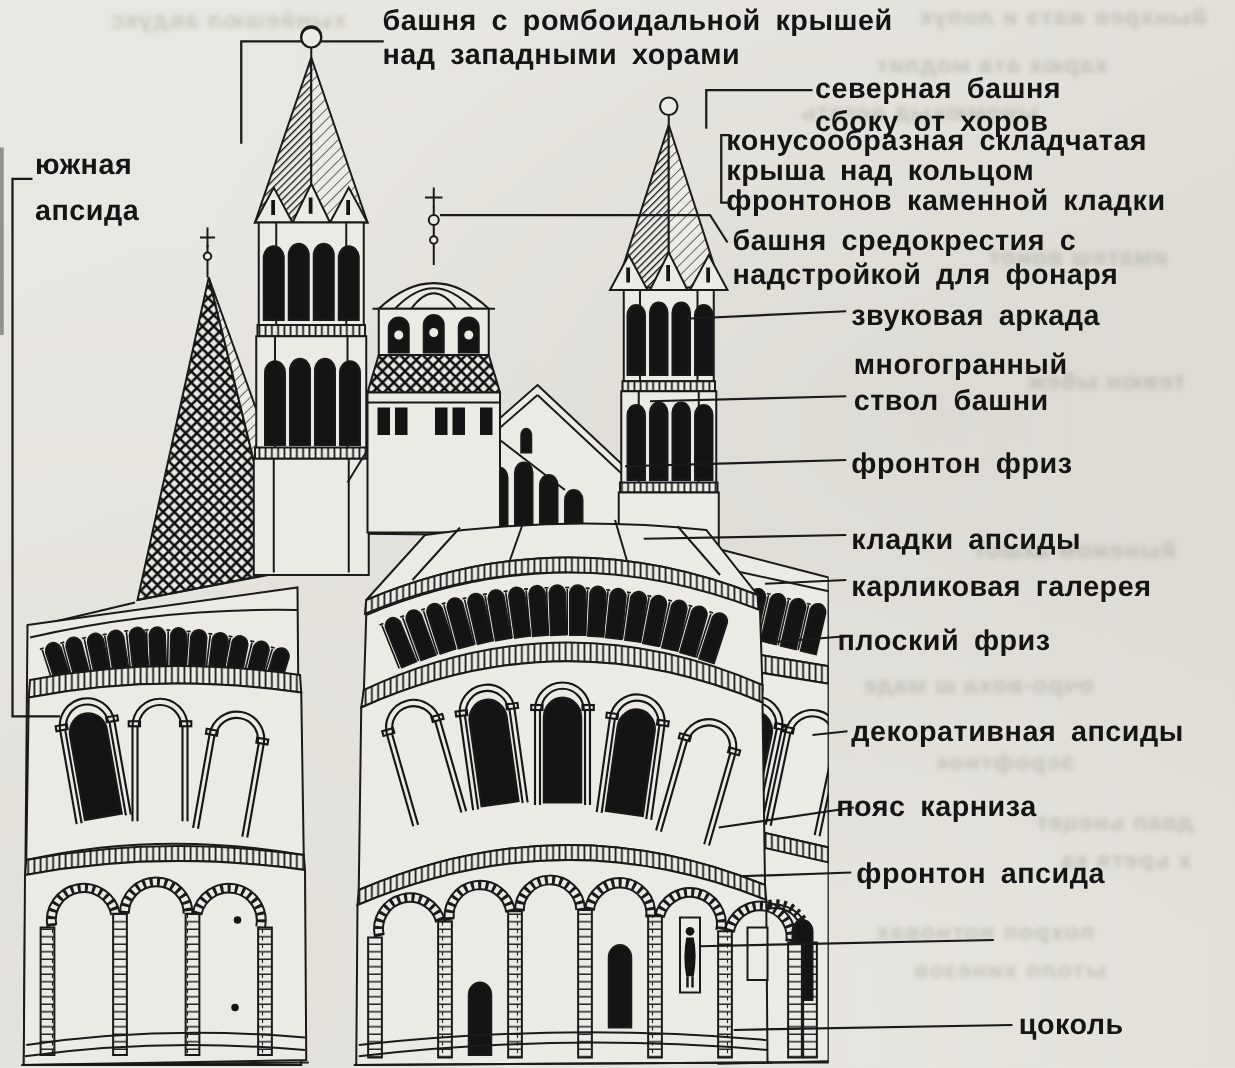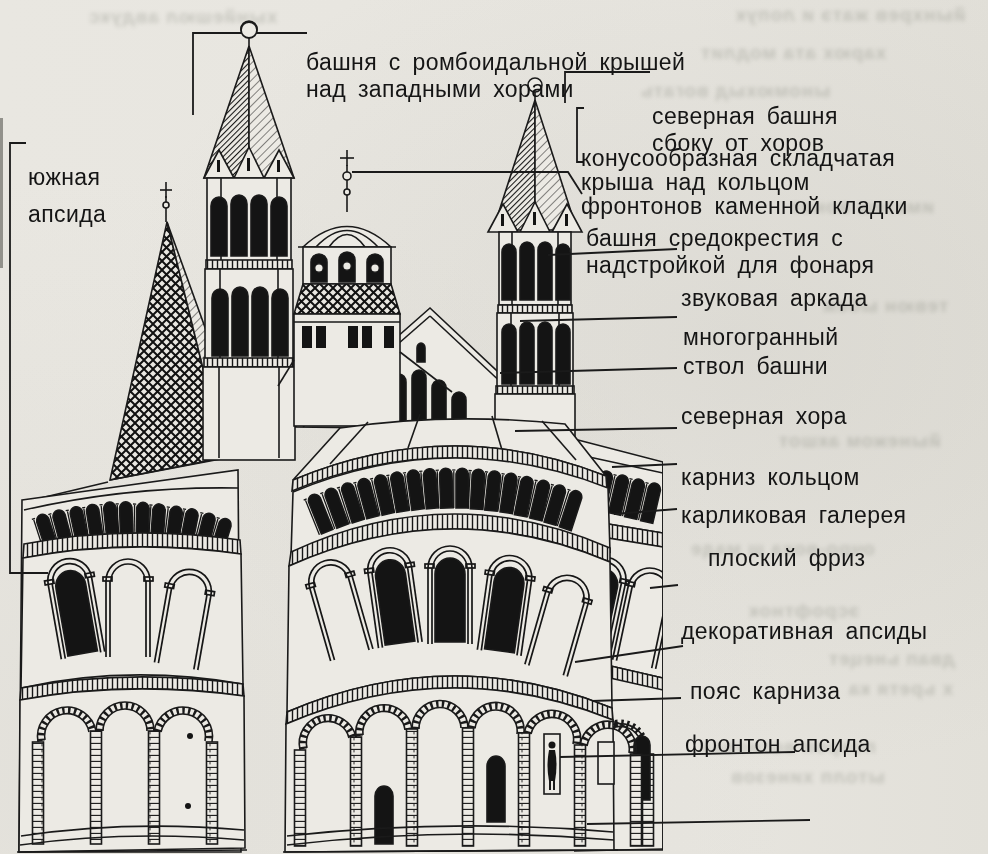--- a/index.html
+++ b/index.html
@@ -10,22 +10,22 @@
   }
   .page{
     position:relative;width:988px;height:854px;
     background:
       radial-gradient(ellipse at 75% 40%, rgba(190,188,180,.25), rgba(0,0,0,0) 60%),
       radial-gradient(ellipse at 10% 90%, rgba(200,198,190,.2), rgba(0,0,0,0) 55%),
       linear-gradient(90deg,#e9e7e1 0%,#e7e5df 70%,#e2e0d9 100%);
   }
   .scan-edge{position:absolute;left:0;top:118px;width:3px;height:150px;background:#4a4a46;opacity:.55;}
   .lbl{
-    position:absolute;font-weight:normal;font-size:23px;line-height:27px;
-    color:#151515;white-space:pre-line;letter-spacing:.4px;word-spacing:5px;margin-top:46px;
+    position:absolute;font-weight:bold;font-size:23px;line-height:27px;
+    color:#151515;white-space:pre-line;letter-spacing:.4px;word-spacing:5px;
   }
   .lh24{line-height:24px;}
   .lh29{line-height:29px;}
   .lh37{line-height:37px;}
   .bleed{
     position:absolute;font-weight:bold;font-size:19px;white-space:nowrap;
     color:#74776c;opacity:.28;filter:blur(2px);transform:scaleX(-1);
     letter-spacing:1px;
   }
   svg{position:absolute;left:0;top:0;}
@@ -397,25 +397,25 @@
     <div class="lbl" style="left:652px;top:57px;">северная башня
 сбоку от хоров</div>
     <div class="lbl lh24" style="left:581px;top:100px;">конусообразная складчатая
 крыша над кольцом
 фронтонов каменной кладки</div>
     <div class="lbl" style="left:586px;top:179px;">башня средокрестия с
 надстройкой для фонаря</div>
     <div class="lbl" style="left:681px;top:239px;text-align:right;">звуковая аркада</div>
     <div class="lbl lh29" style="left:683px;top:277px;">многогранный
 ствол башни</div>
-    <div class="lbl" style="left:681px;top:357px;">северная хора</div>
-    <div class="lbl" style="left:681px;top:418px;">карниз кольцом</div>
+    <div class="lbl" style="left:681px;top:357px;">фронтон фриз</div>
+    <div class="lbl" style="left:681px;top:418px;">кладки апсиды</div>
     <div class="lbl" style="left:681px;top:456px;text-align:right;">карликовая галерея</div>
-    <div class="lbl" style="left:708px;top:499px;">плоский фриз</div>
+    <div class="lbl" style="left:670px;top:499px;">плоский фриз</div>
     <div class="lbl" style="left:681px;top:572px;">декоративная апсиды</div>
-    <div class="lbl" style="left:690px;top:632px;">пояс карниза</div>
+    <div class="lbl" style="left:669px;top:632px;">пояс карниза</div>
     <div class="lbl" style="left:685px;top:685px;">фронтон апсида</div>
     <div class="lbl" style="left:815px;top:806px;">цоколь</div>
     <div class="lbl lh37" style="left:28px;top:113px;">южная
 апсида</div>
   </div>
 
 </div>
 
 </body></html>

